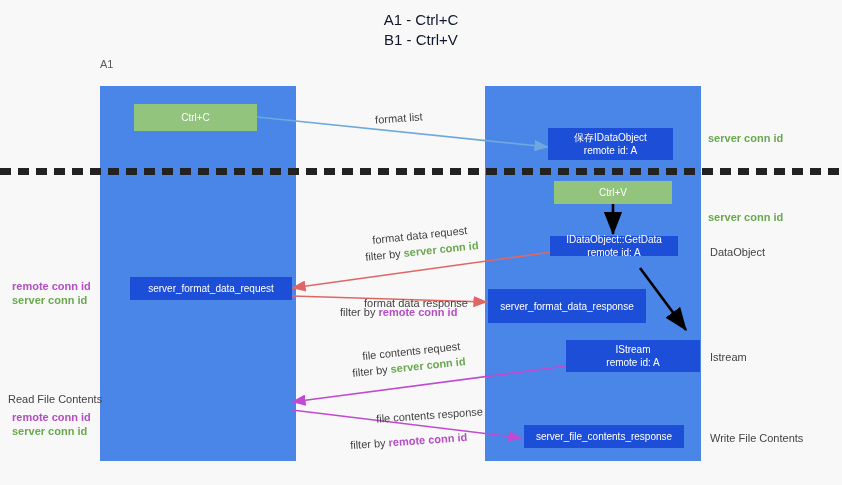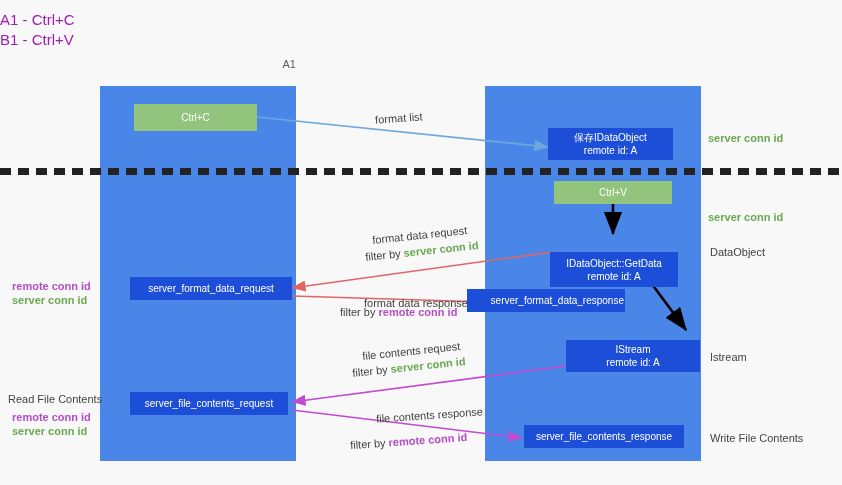--- a/index.html
+++ b/index.html
@@ -17,29 +17,29 @@
   }
   #stage {
     position: absolute;
     inset: 0;
   }
   .abs { position: absolute; }
 
   
   .title {
     left: 0; right: 0; top: 10px;
-    text-align: left;
+    text-align: center;
     font-size: 15px;
     line-height: 20px;
-    color: #a21caf;
+    color: #0f172a;
   }
 
   
   .col-header {
-    text-align: right;
+    text-align: left;
     font-size: 11px;
     line-height: 13px;
     color: #595959;
   }
   .col-header .hl1 { display: block; }
   .col-header .hl2 { display: block; margin-top: 20px; }
 
   
   .lane {
     background: #4a86e8;
@@ -161,41 +161,38 @@
 
   <div class="abs box orange" style="left:548px; top:128px; width:125px; height:32px;">
     <span>保存IDataObject</span>
     <span class="l2">remote id: A</span>
   </div>
 
   <div class="abs box green" style="left:554px; top:181px; width:118px; height:23px;">
     <span>Ctrl+V</span>
   </div>
 
-  <div class="abs box orange" style="left:550px; top:252px; width:128px; height:35px;">
+  <div class="abs box orange" style="left:550px; top:236px; width:128px; height:20px;">
     <span>IDataObject::GetData</span>
     <span class="l2">remote id: A</span>
   </div>
 
   <div class="abs box orange" style="left:566px; top:340px; width:134px; height:32px;">
     <span>IStream</span>
     <span class="l2">remote id: A</span>
   </div>
 
   <div class="abs box orange" style="left:130px; top:277px; width:162px; height:23px;">
     <span>server_format_data_request</span>
   </div>
 
-  <div class="abs box orange" style="left:467px; top:289px; width:158px; height:23px;align-items:flex-end;">
+  <div class="abs box orange" style="left:488px; top:289px; width:158px; height:34px;">
     <span>server_format_data_response</span>
   </div>
 
-  <div class="abs box orange" style="left:130px; top:392px; width:158px; height:23px;">
-    <span>server_file_contents_request</span>
-  </div>
 
   <div class="abs box orange" style="left:524px; top:425px; width:160px; height:23px;">
     <span>server_file_contents_response</span>
   </div>
 
   <div class="abs arrow-label" style="left:375px; top:111px; transform:rotate(-4deg);">format list</div>
 
   <div class="abs arrow-label" style="left:372px; top:228px; transform:rotate(-6deg);">format data request</div>
 
   <div class="abs arrow-label" style="left:365px; top:244px; transform:rotate(-6deg);">

